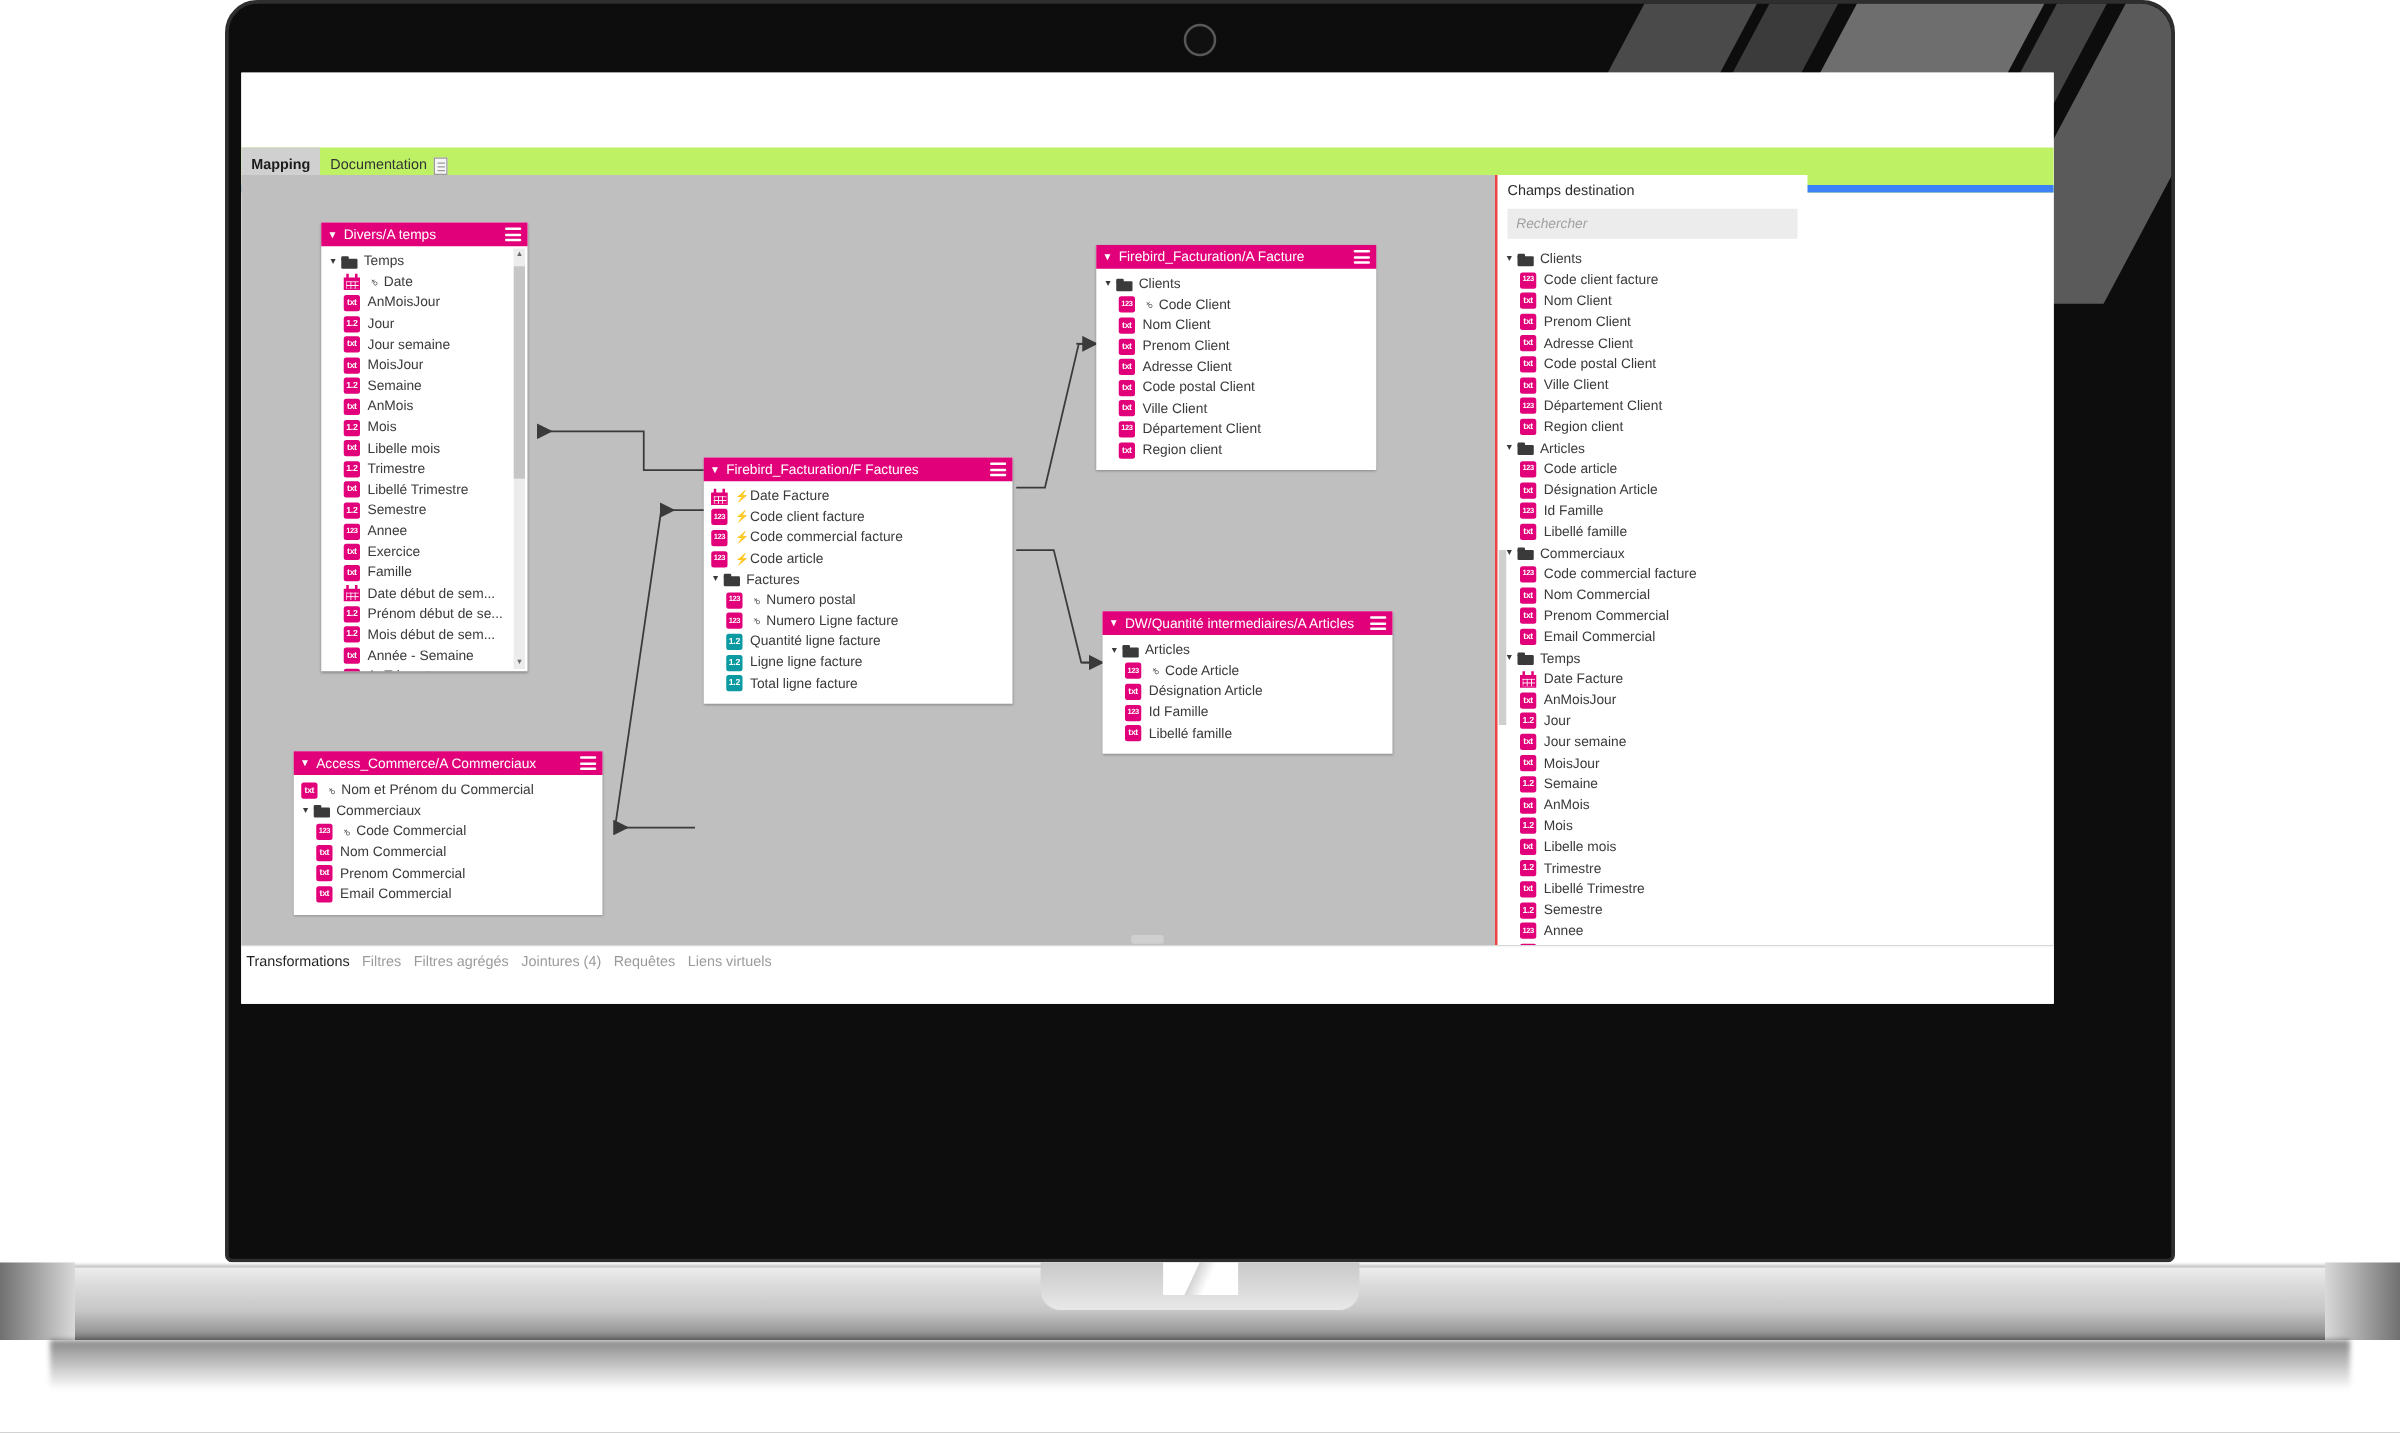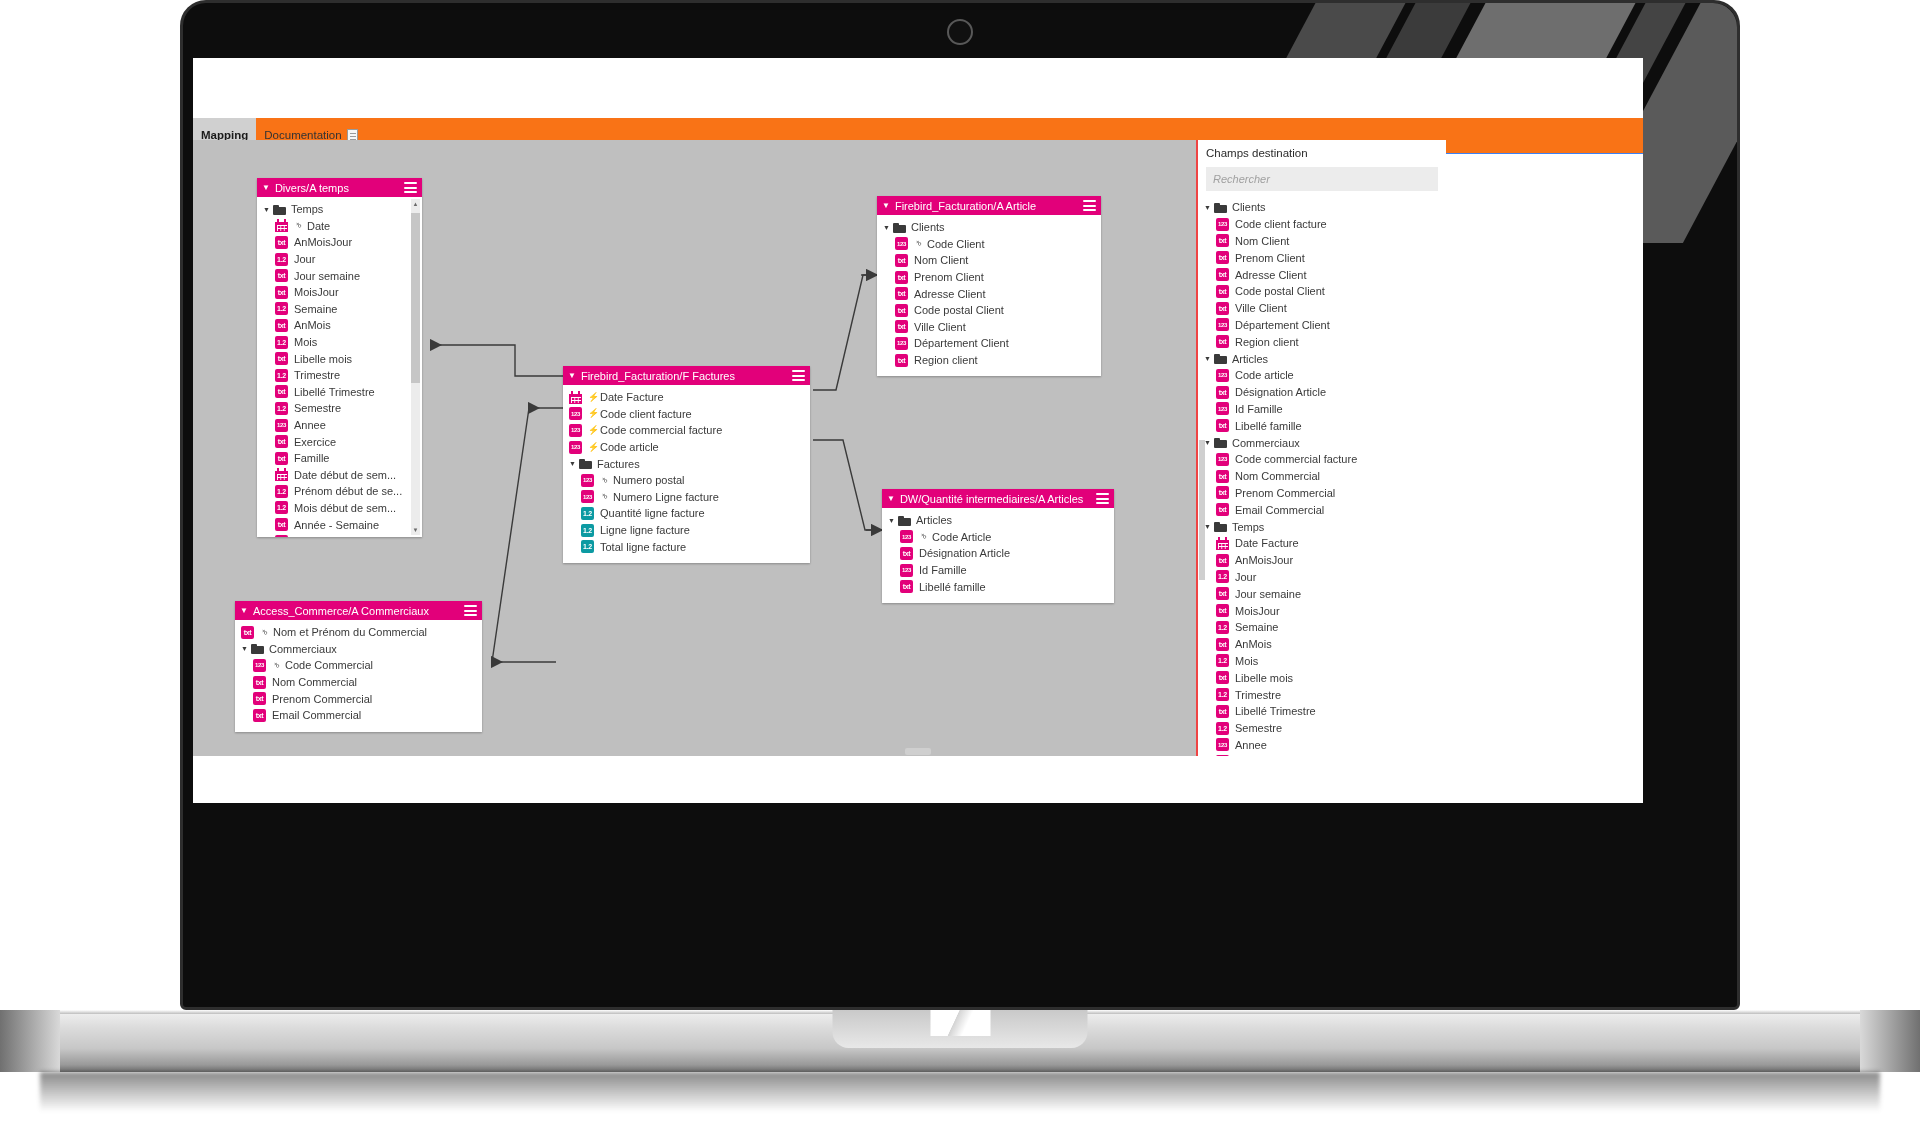--- a/index.html
+++ b/index.html
@@ -73,21 +73,21 @@
     position:absolute; left:40px; top:1072px; width:1840px; height:40px;
     background: linear-gradient(180deg, rgba(40,40,40,.55), rgba(255,255,255,0));
     filter: blur(2px);
   }
 
   
   .app { position:absolute; left:0; top:0; width:100%; height:100%; background:#fff; }
 
   .tabbar {
     position:absolute; left:0; top:60px; width:100%; height:36px;
-    background:#f97316; border-bottom:1px solid #3b82f6;
+    background:#bef264; border-bottom:6px solid #3b82f6;
     display:flex; align-items:stretch;
   }
   .tab {
     padding:0 8px; font-size:11.5px; color:#333; display:flex; align-items:center;
     line-height:1; white-space:nowrap;
   }
   .tab.active { background:#d0d0d0; color:#1b1b1b; font-weight:bold; }
   .doc-icon {
     display:inline-block; width:11px; height:14px; margin-left:5px;
     border:1px solid #9a9a9a; background:#f6f6f6; position:relative;
@@ -429,21 +429,21 @@
                   </div>
                   <div class="row ind1">
                     <span class="badge teal">1.2</span>
                     <span>Total ligne facture</span>
                   </div>
                 </div>
               </div>
               <div class="node" style="left: 684px; top: 56px; width: 224px;">
                 <div class="node-head">
                   <span class="caret">▼</span>
-                  <span class="title">Firebird_Facturation/A Article</span>
+                  <span class="title">Firebird_Facturation/A Facture</span>
                   <span class="burger">
                     <i></i>
                     <i></i>
                     <i></i>
                   </span>
                 </div>
                 <div class="node-body">
                   <div class="row">
                     <span class="tcaret">▼</span>
                     <span class="folder"></span>
@@ -708,20 +708,28 @@
               <div class="row ind1">
                 <span class="badge">txt</span>
                 <span>Exercice</span>
               </div>
             </div>
           <div class="vscroll-o"></div>
         </div>
 
         <div class="splitgrip"></div>
 
+        <div class="bottombar" id="botTabs">
+            <div class="btab active">Transformations</div>
+            <div class="btab">Filtres</div>
+            <div class="btab">Filtres agrégés</div>
+            <div class="btab">Jointures (4)</div>
+            <div class="btab">Requêtes</div>
+            <div class="btab">Liens virtuels</div>
+          </div>
         <div class="strip-below"></div>
 
       </div>
     </div>
   </div>
 
   <div class="base">
     <div class="base-top-line"></div>
     <div class="base-edge-l"></div>
     <div class="base-edge-r"></div>

